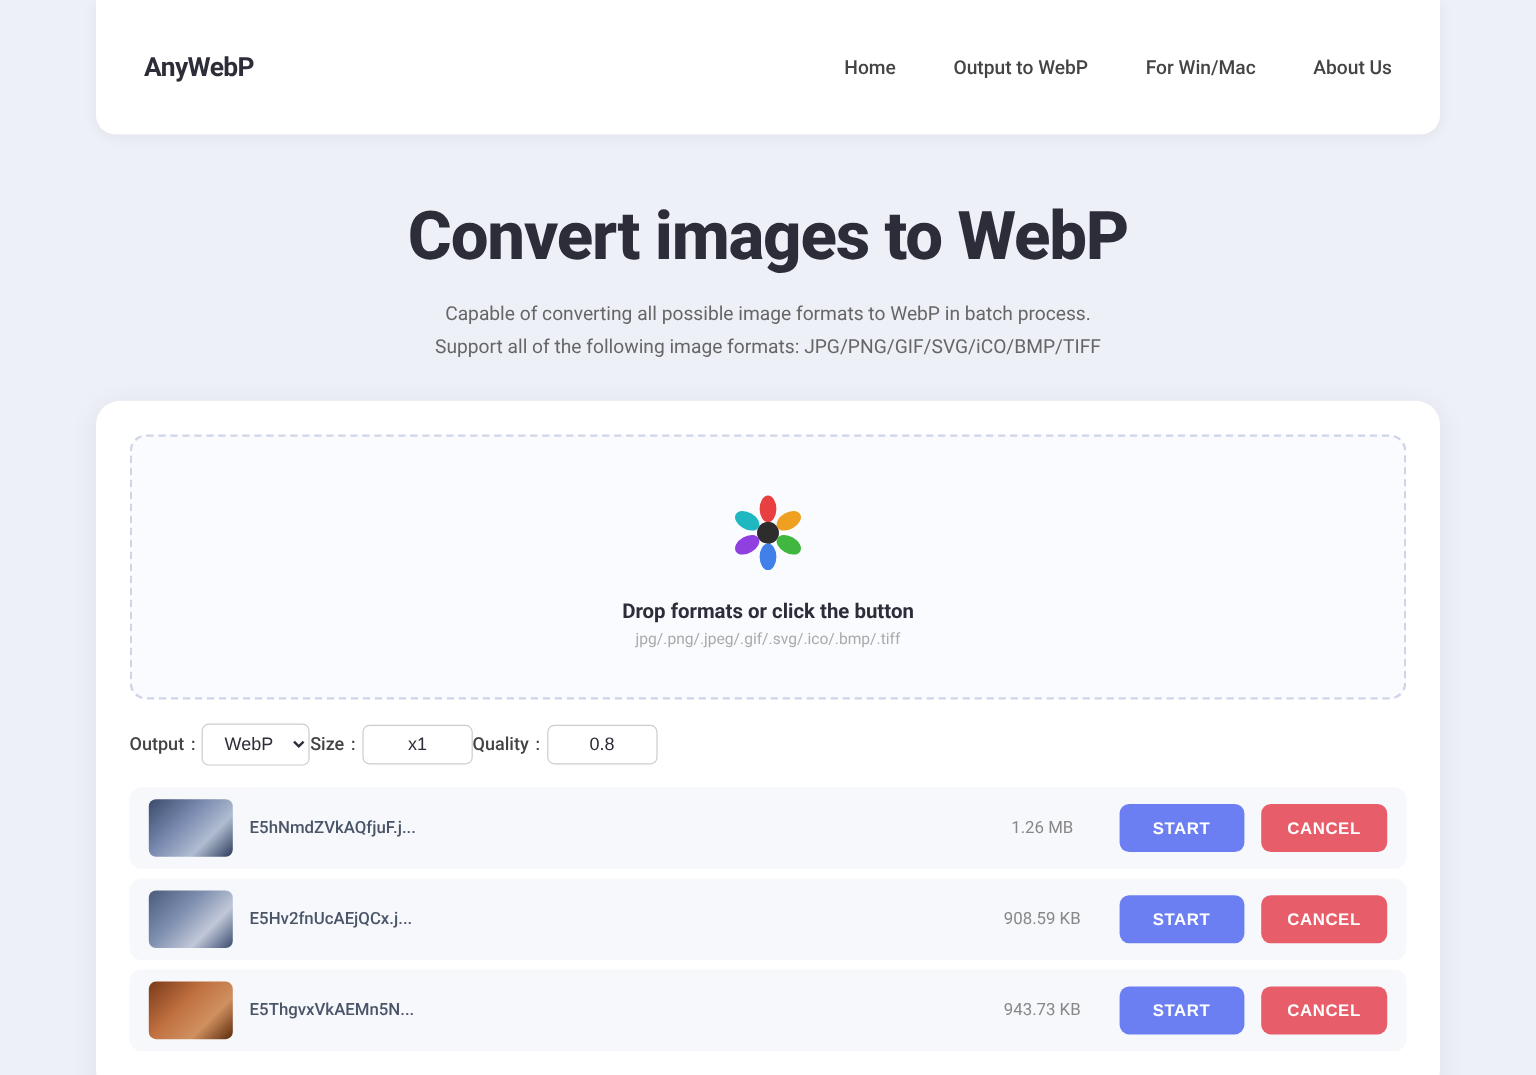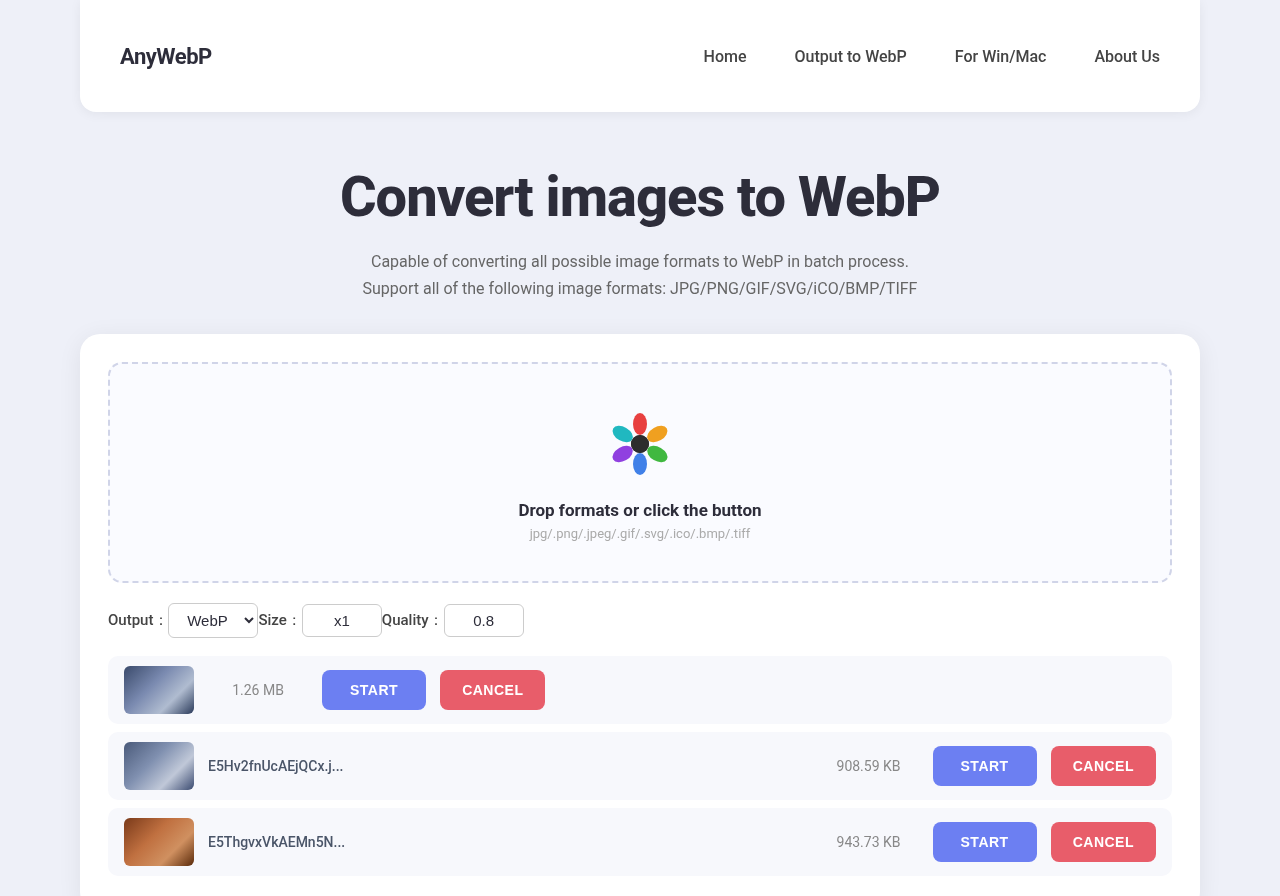--- a/index.html
+++ b/index.html
@@ -115,21 +115,21 @@
       font-weight: 500;
     }
     .controls-row input, .controls-row select {
       border: 1.5px solid #ccc;
       border-radius: 6px;
       padding: 7px 12px;
       font-size: 15px;
       color: #2d2d3a;
       background: #fff;
       outline: none;
-      width: 80px;
+      width: 92px;
       text-align: center;
     }
     .controls-row select {
       width: 90px;
     }
 
     
     .file-list {
       display: flex;
       flex-direction: column;
@@ -252,20 +252,21 @@
     <span>Size：</span>
     <input type="text" value="x1" style="">
     <span>Quality：</span>
     <input type="text" value="0.8" style="">
   </div>
 
   <div class="file-list">
 
     <div class="file-row">
       <div class="file-thumb thumb-1"></div>
+      <span class="file-name">E5hNmdZVkAQfjuF.j...</span>
       <span class="file-size">1.26 MB</span>
       <button class="btn-start">START</button>
       <button class="btn-cancel">CANCEL</button>
     </div>
 
     <div class="file-row">
       <div class="file-thumb thumb-2"></div>
       <span class="file-name">E5Hv2fnUcAEjQCx.j...</span>
       <span class="file-size">908.59 KB</span>
       <button class="btn-start">START</button>

